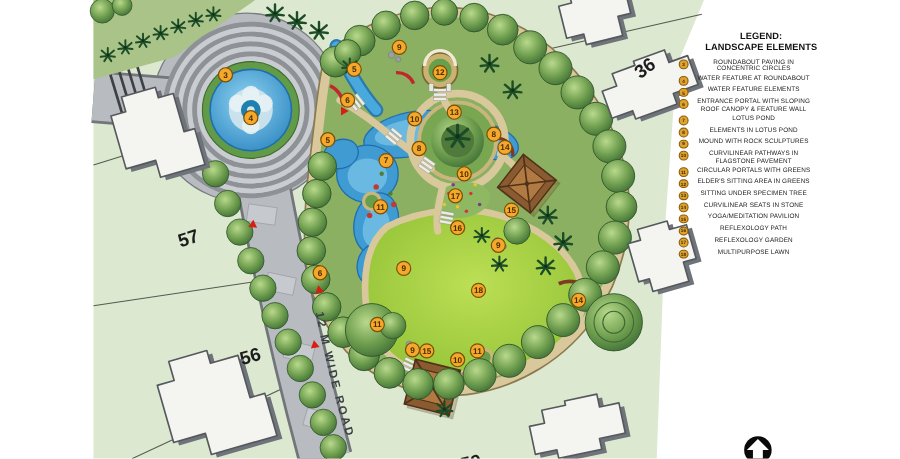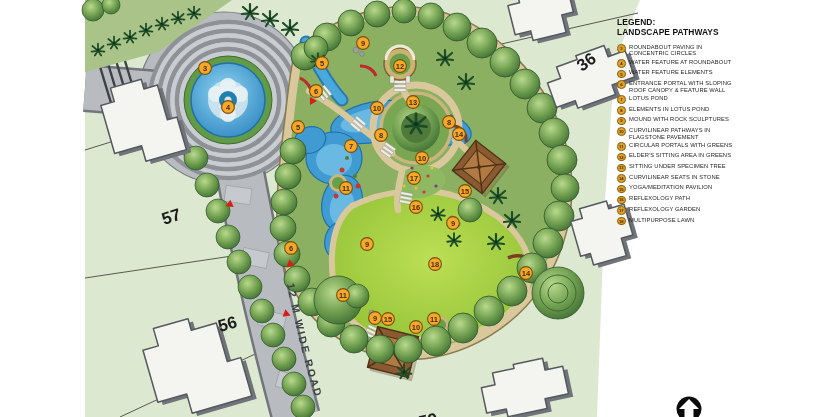--- a/index.html
+++ b/index.html
@@ -5,21 +5,21 @@
   html,body{margin:0;padding:0;background:#fff;}
   .stage{position:relative;width:818px;height:417px;background:#ffffff;overflow:hidden;
          font-family:"Liberation Sans",sans-serif;}
   svg{position:absolute;left:0;top:0;}
   .tr{fill:url(#gTree);stroke:#2e5429;stroke-width:.8;}
   .trS{fill:url(#gTree);stroke:#2e5429;stroke-width:.7;}
   .mk circle{fill:#f4a82c;stroke:#7c4f04;stroke-width:1.1;}
   .mk text{font:bold 7.5px "Liberation Sans",sans-serif;fill:#4a2c00;text-anchor:middle;}
   .plot-num{font:bold 17px "Liberation Sans",sans-serif;fill:#1c1c1c;}
   .road-label{font:bold 10.5px "Liberation Sans",sans-serif;fill:#3c4147;letter-spacing:2.2px;}
-  .legend{position:absolute;left:617px;top:18px;width:150px;}
+  .legend{position:absolute;left:617px;top:28px;width:150px;text-align:center;}
   .lg-title{font-weight:bold;font-size:8.4px;line-height:1.18;color:#101010;letter-spacing:.1px;}
   .lg-items{margin-top:6px;}
   .lg-row{display:flex;gap:3.5px;margin-bottom:1.7px;align-items:flex-start;}
   .lg-dot{flex:0 0 auto;width:6.6px;height:6.6px;border-radius:50%;background:#dfa32c;
           border:.5px solid #8a5c10;color:#3c2600;font-size:4.2px;font-weight:bold;
           display:flex;align-items:center;justify-content:center;margin-top:.4px;}
   .lg-txt{font-size:5.8px;line-height:1.14;color:#1f1f1f;width:112px;letter-spacing:.1px;}
 </style>
 </head>
 <body>
@@ -496,21 +496,21 @@
   </g>
 
   <g>
     <circle cx="689" cy="409" r="12.5" fill="#0a0a0a"></circle>
     <polygon fill="#ffffff" points="689,399 679,409 684.5,409 684.5,417 693.5,417 693.5,409 699,409"></polygon>
   </g>
 </svg>
 
 <div class="legend">
   <div class="lg-title">LEGEND:</div>
-  <div class="lg-title">LANDSCAPE PATHWAYS</div>
+  <div class="lg-title">LANDSCAPE ELEMENTS</div>
   <div class="lg-items">
     <div class="lg-row">
           <span class="lg-dot">3</span>
           <span class="lg-txt">ROUNDABOUT PAVING IN CONCENTRIC CIRCLES</span>
         </div>
     <div class="lg-row">
           <span class="lg-dot">4</span>
           <span class="lg-txt">WATER FEATURE AT ROUNDABOUT</span>
         </div>
     <div class="lg-row">

